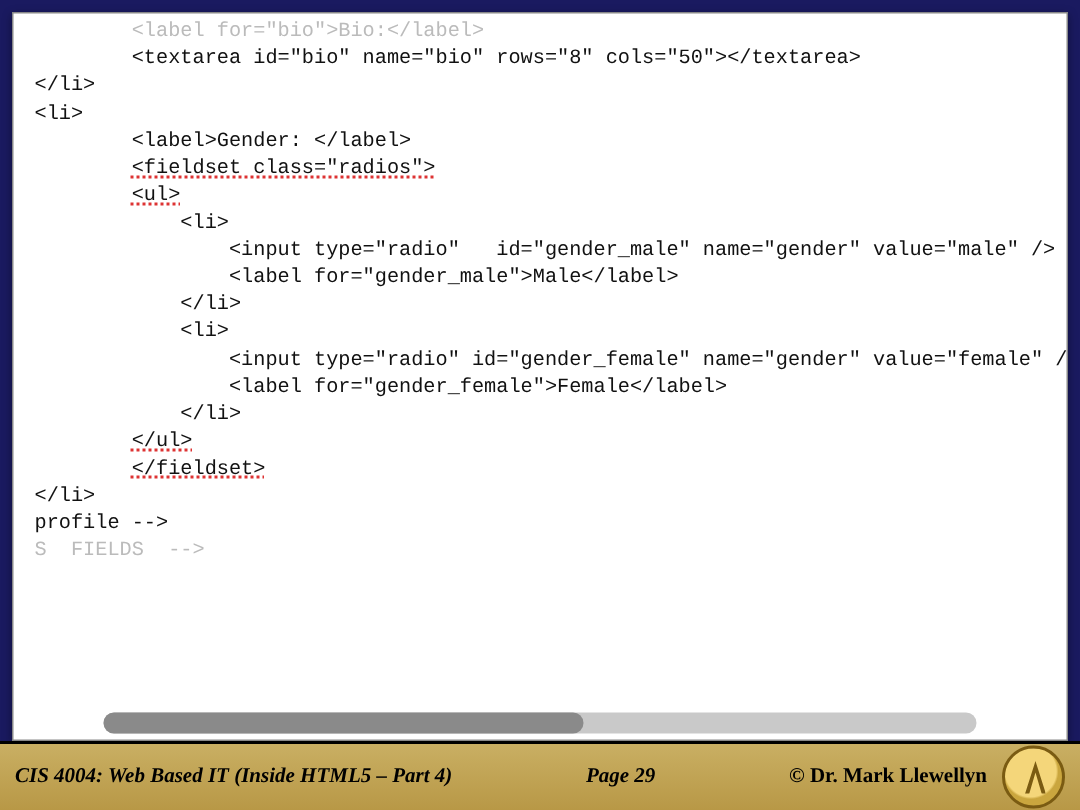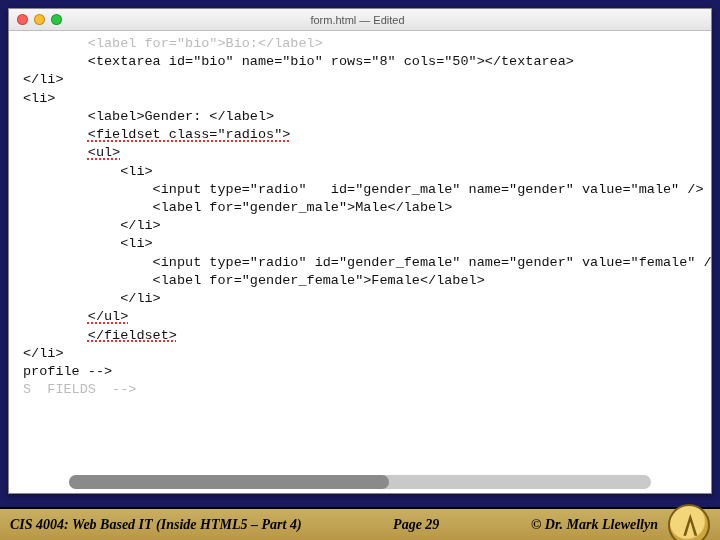--- a/index.html
+++ b/index.html
@@ -70,21 +70,21 @@
     content: "";
     position: absolute;
     left: 0; top: 0; bottom: 0;
     width: 55%;
     background: #8a8a8a;
     border-radius: 7px;
   }
   .footer {
     position: absolute;
     left: 0; right: 0; bottom: 0;
-    height: 33px;
+    height: 46px;
     background: linear-gradient(#c9af63,#b89846);
     border-top: 2px solid #000;
     display: flex;
     align-items: center;
     padding: 0 10px;
   }
   .footer-left {
     font-style: italic;
     font-weight: bold;
     font-size: 14px;
@@ -95,21 +95,20 @@
   .footer-mid {
     font-style: italic;
     font-weight: bold;
     font-size: 14px;
     color: #000;
     flex: 0 0 auto;
     padding: 0 40px;
     text-align: center;
   }
   .footer-right {
-    font-style: italic;
     font-weight: bold;
     font-size: 14px;
     color: #000;
     flex: 0 0 auto;
     padding-left: 30px;
   }
   .footer-spacer { flex: 1; }
   .ucf-seal {
     width: 42px;
     height: 42px;
@@ -125,27 +124,20 @@
     left:35%; top:22%;
     width:14px; height:22px;
     background:#7a5b12;
     clip-path: polygon(0 100%,50% 0,100% 100%,80% 100%,50% 35%,20% 100%);
   }
 </style>
 </head>
 <body>
 
 <div class="slide-frame">
-  <div class="titlebar">
-    <div class="tl-dot dot-red"></div>
-    <div class="tl-dot dot-yel"></div>
-    <div class="tl-dot dot-grn"></div>
-    <div class="titlebar-title">form.html — Edited</div>
-    <div style="width:50px"></div>
-  </div>
 
   <div class="code-area" id="code-area"><div style="color:#bbb">        &lt;label for="bio"&gt;Bio:&lt;/label&gt;</div><div>        &lt;textarea id="bio" name="bio" rows="8" cols="50"&gt;&lt;/textarea&gt;</div><div>&lt;/li&gt;</div><div>&lt;li&gt;</div><div></div><div>        &lt;label&gt;Gender: &lt;/label&gt;</div><div>        <span class="spell">&lt;fieldset class="radios"&gt;</span></div><div>        <span class="spell">&lt;ul&gt;</span></div><div>            &lt;li&gt;</div><div>                &lt;input type="radio"   id="gender_male" name="gender" value="male" /&gt;</div><div>                &lt;label for="gender_male"&gt;Male&lt;/label&gt;</div><div>            &lt;/li&gt;</div><div>            &lt;li&gt;</div><div>                &lt;input type="radio" id="gender_female" name="gender" value="female" /&gt;</div><div>                &lt;label for="gender_female"&gt;Female&lt;/label&gt;</div><div>            &lt;/li&gt;</div><div>        <span class="spell">&lt;/ul&gt;</span></div><div>        <span class="spell">&lt;/fieldset&gt;</span></div><div>&lt;/li&gt;</div><div></div><div></div><div>profile --&gt;</div><div></div><div style="color:#bbb">S  FIELDS  --&gt;</div></div>
 
   <div class="hscroll"></div>
 </div>
 
 <div class="footer">
   <span class="footer-left">CIS 4004: Web Based IT (Inside HTML5 – Part 4)</span>
   <span class="footer-spacer"></span>
   <span class="footer-mid">Page 29</span>

